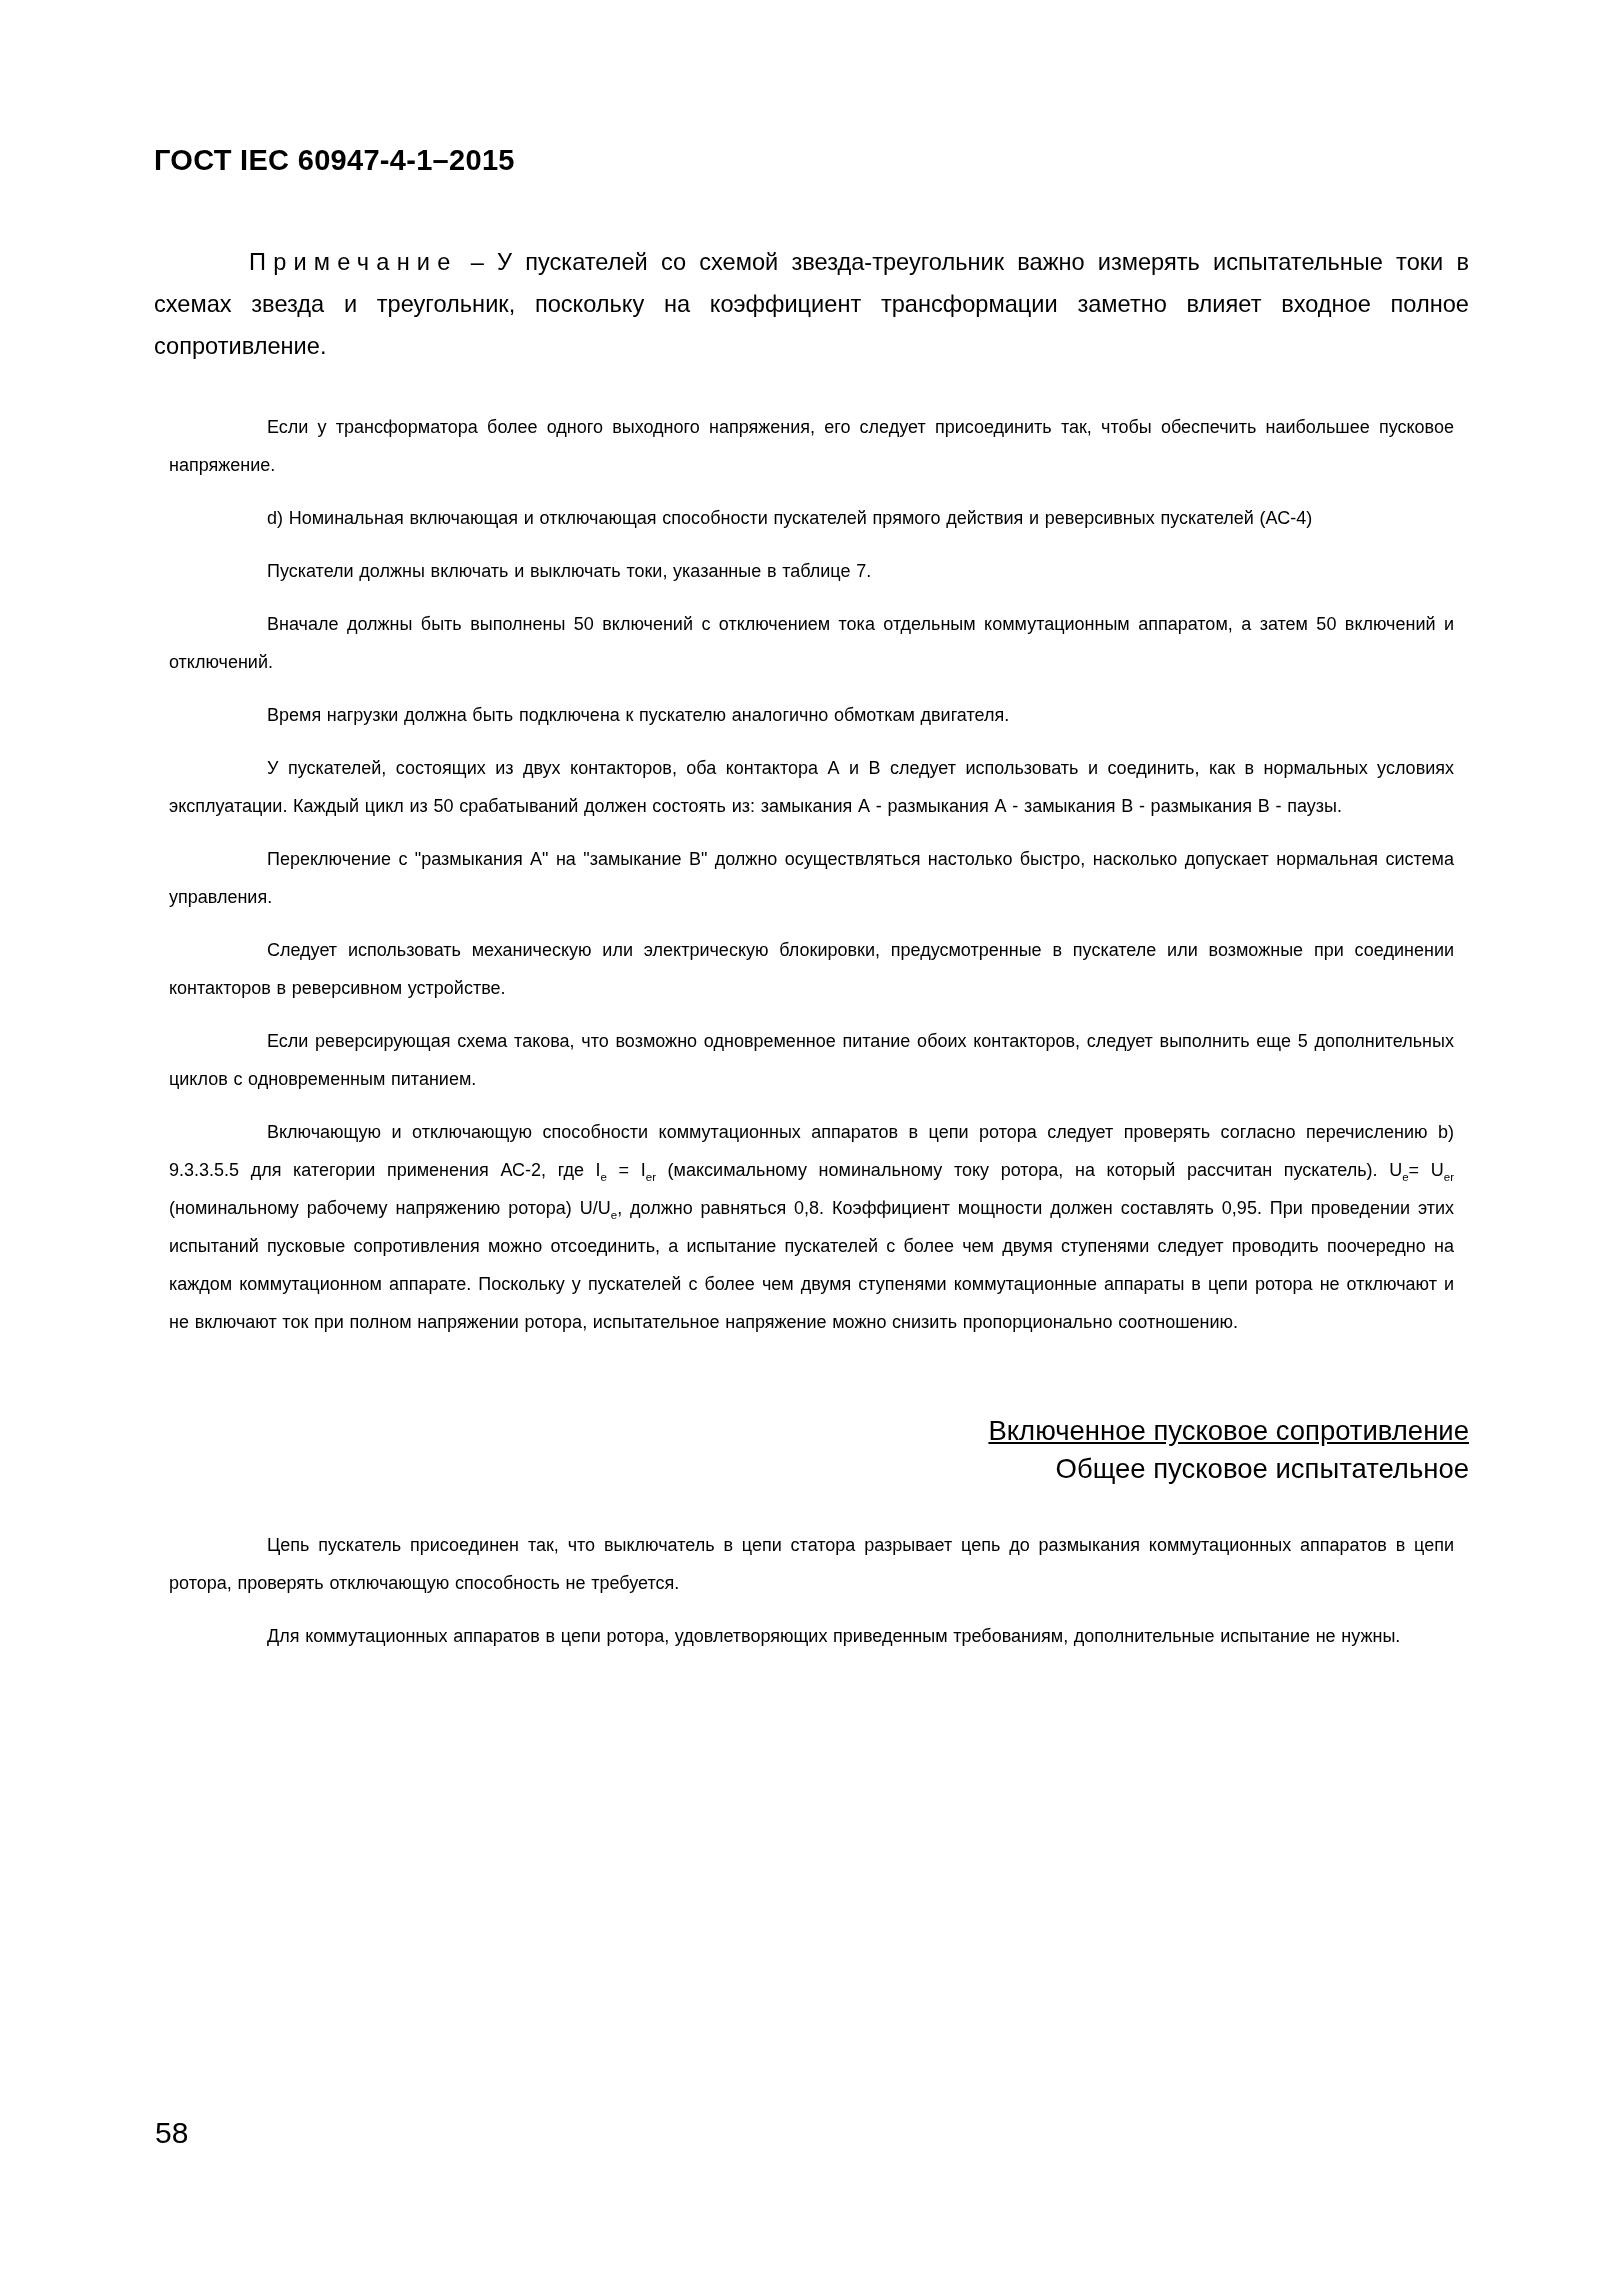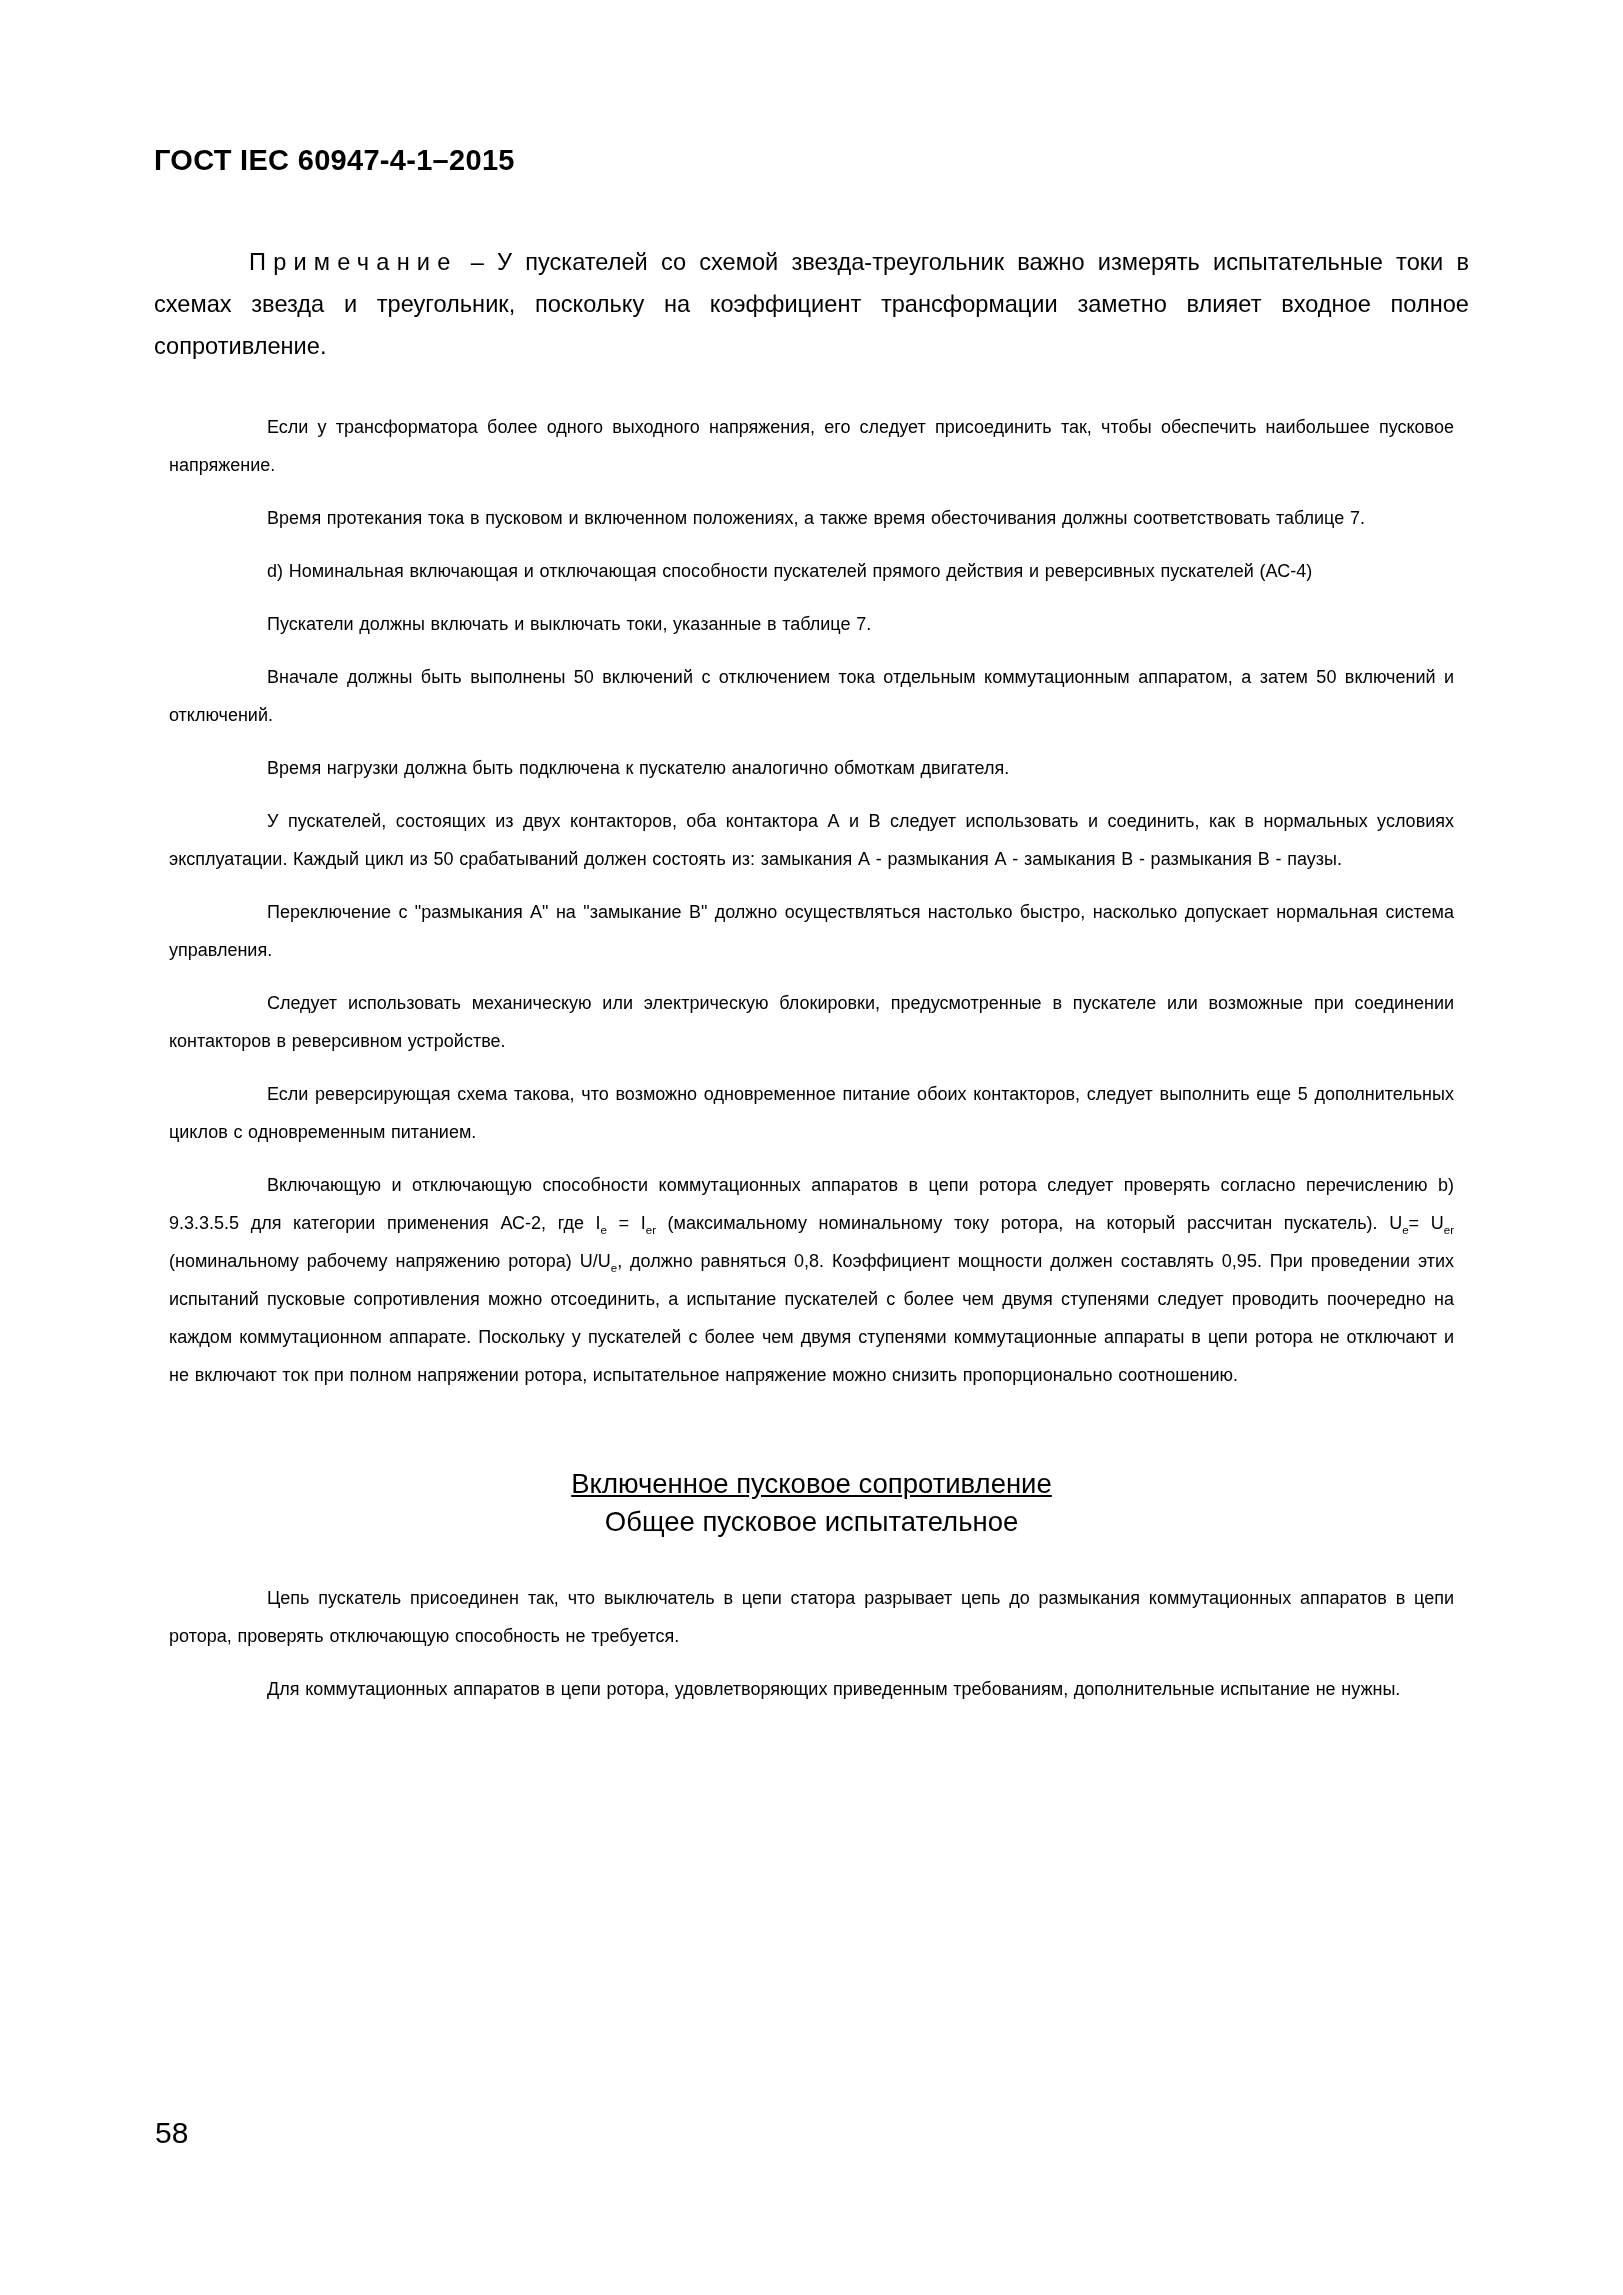--- a/index.html
+++ b/index.html
@@ -59,21 +59,21 @@
   sub {
     font-size: 64%;
     line-height: 0;
   }
   .headings-block {
     margin-top: 71px;
   }
   .heading-line {
     font-size: 27.5px;
     line-height: 38px;
-    text-align: center;
+    text-align: right;
     text-indent: 0;
     margin: 0;
   }
   .underlined {
     text-decoration: underline;
   }
   .resume-block {
     margin-top: 38px;
   }
   .page-number {
@@ -88,21 +88,20 @@
 <body>
 
 <div class="page">
   <div class="text-column">
 
     <div class="doc-header">ГОСТ IEC 60947-4-1–2015</div>
 
     <p class="note"><span class="spaced">Примечание</span><span> – У пускателей со схемой звезда-треугольник важно измерять испытательные токи в схемах звезда и треугольник, поскольку на коэффициент трансформации заметно влияет входное полное сопротивление.</span></p>
 
     <p class="para">Если у трансформатора более одного выходного напряжения, его следует присоединить так, чтобы обеспечить наибольшее пусковое напряжение.</p>
-    <p class="para">Время протекания тока в пусковом и включенном положениях, а также время обесточивания должны соответствовать таблице 7.</p>
     <p class="para">d) Номинальная включающая и отключающая способности пускателей прямого действия и реверсивных пускателей (АС-4)</p>
     <p class="para">Пускатели должны включать и выключать токи, указанные в таблице 7.</p>
     <p class="para">Вначале должны быть выполнены 50 включений с отключением тока отдельным коммутационным аппаратом, а затем 50 включений и отключений.</p>
     <p class="para">Время нагрузки должна быть подключена к пускателю аналогично обмоткам двигателя.</p>
     <p class="para">У пускателей, состоящих из двух контакторов, оба контактора А и В следует использовать и соединить, как в нормальных условиях эксплуатации. Каждый цикл из 50 срабатываний должен состоять из: замыкания А - размыкания А - замыкания В - размыкания В - паузы.</p>
     <p class="para">Переключение с "размыкания А" на "замыкание В" должно осуществляться настолько быстро, насколько допускает нормальная система управления.</p>
     <p class="para">Следует использовать механическую или электрическую блокировки, предусмотренные в пускателе или возможные при соединении контакторов в реверсивном устройстве.</p>
     <p class="para">Если реверсирующая схема такова, что возможно одновременное питание обоих контакторов, следует выполнить еще 5 дополнительных циклов с одновременным питанием.</p>
     <p class="para"><span>Включающую и отключающую способности коммутационных аппаратов в цепи ротора следует проверять согласно перечислению b) 9.3.3.5.5 для категории применения АС-2, где I</span><sub>e</sub><span> = I</span><sub>er</sub><span> (максимальному номинальному току ротора, на который рассчитан пускатель). U</span><sub>e</sub><span>= U</span><sub>er</sub><span> (номинальному рабочему напряжению ротора) U/U</span><sub>e</sub><span>, должно равняться 0,8. Коэффициент мощности должен составлять 0,95. При проведении этих испытаний пусковые сопротивления можно отсоединить, а испытание пускателей с более чем двумя ступенями следует проводить поочередно на каждом коммутационном аппарате. Поскольку у пускателей с более чем двумя ступенями коммутационные аппараты в цепи ротора не отключают и не включают ток при полном напряжении ротора, испытательное напряжение можно снизить пропорционально соотношению.</span></p>
 

